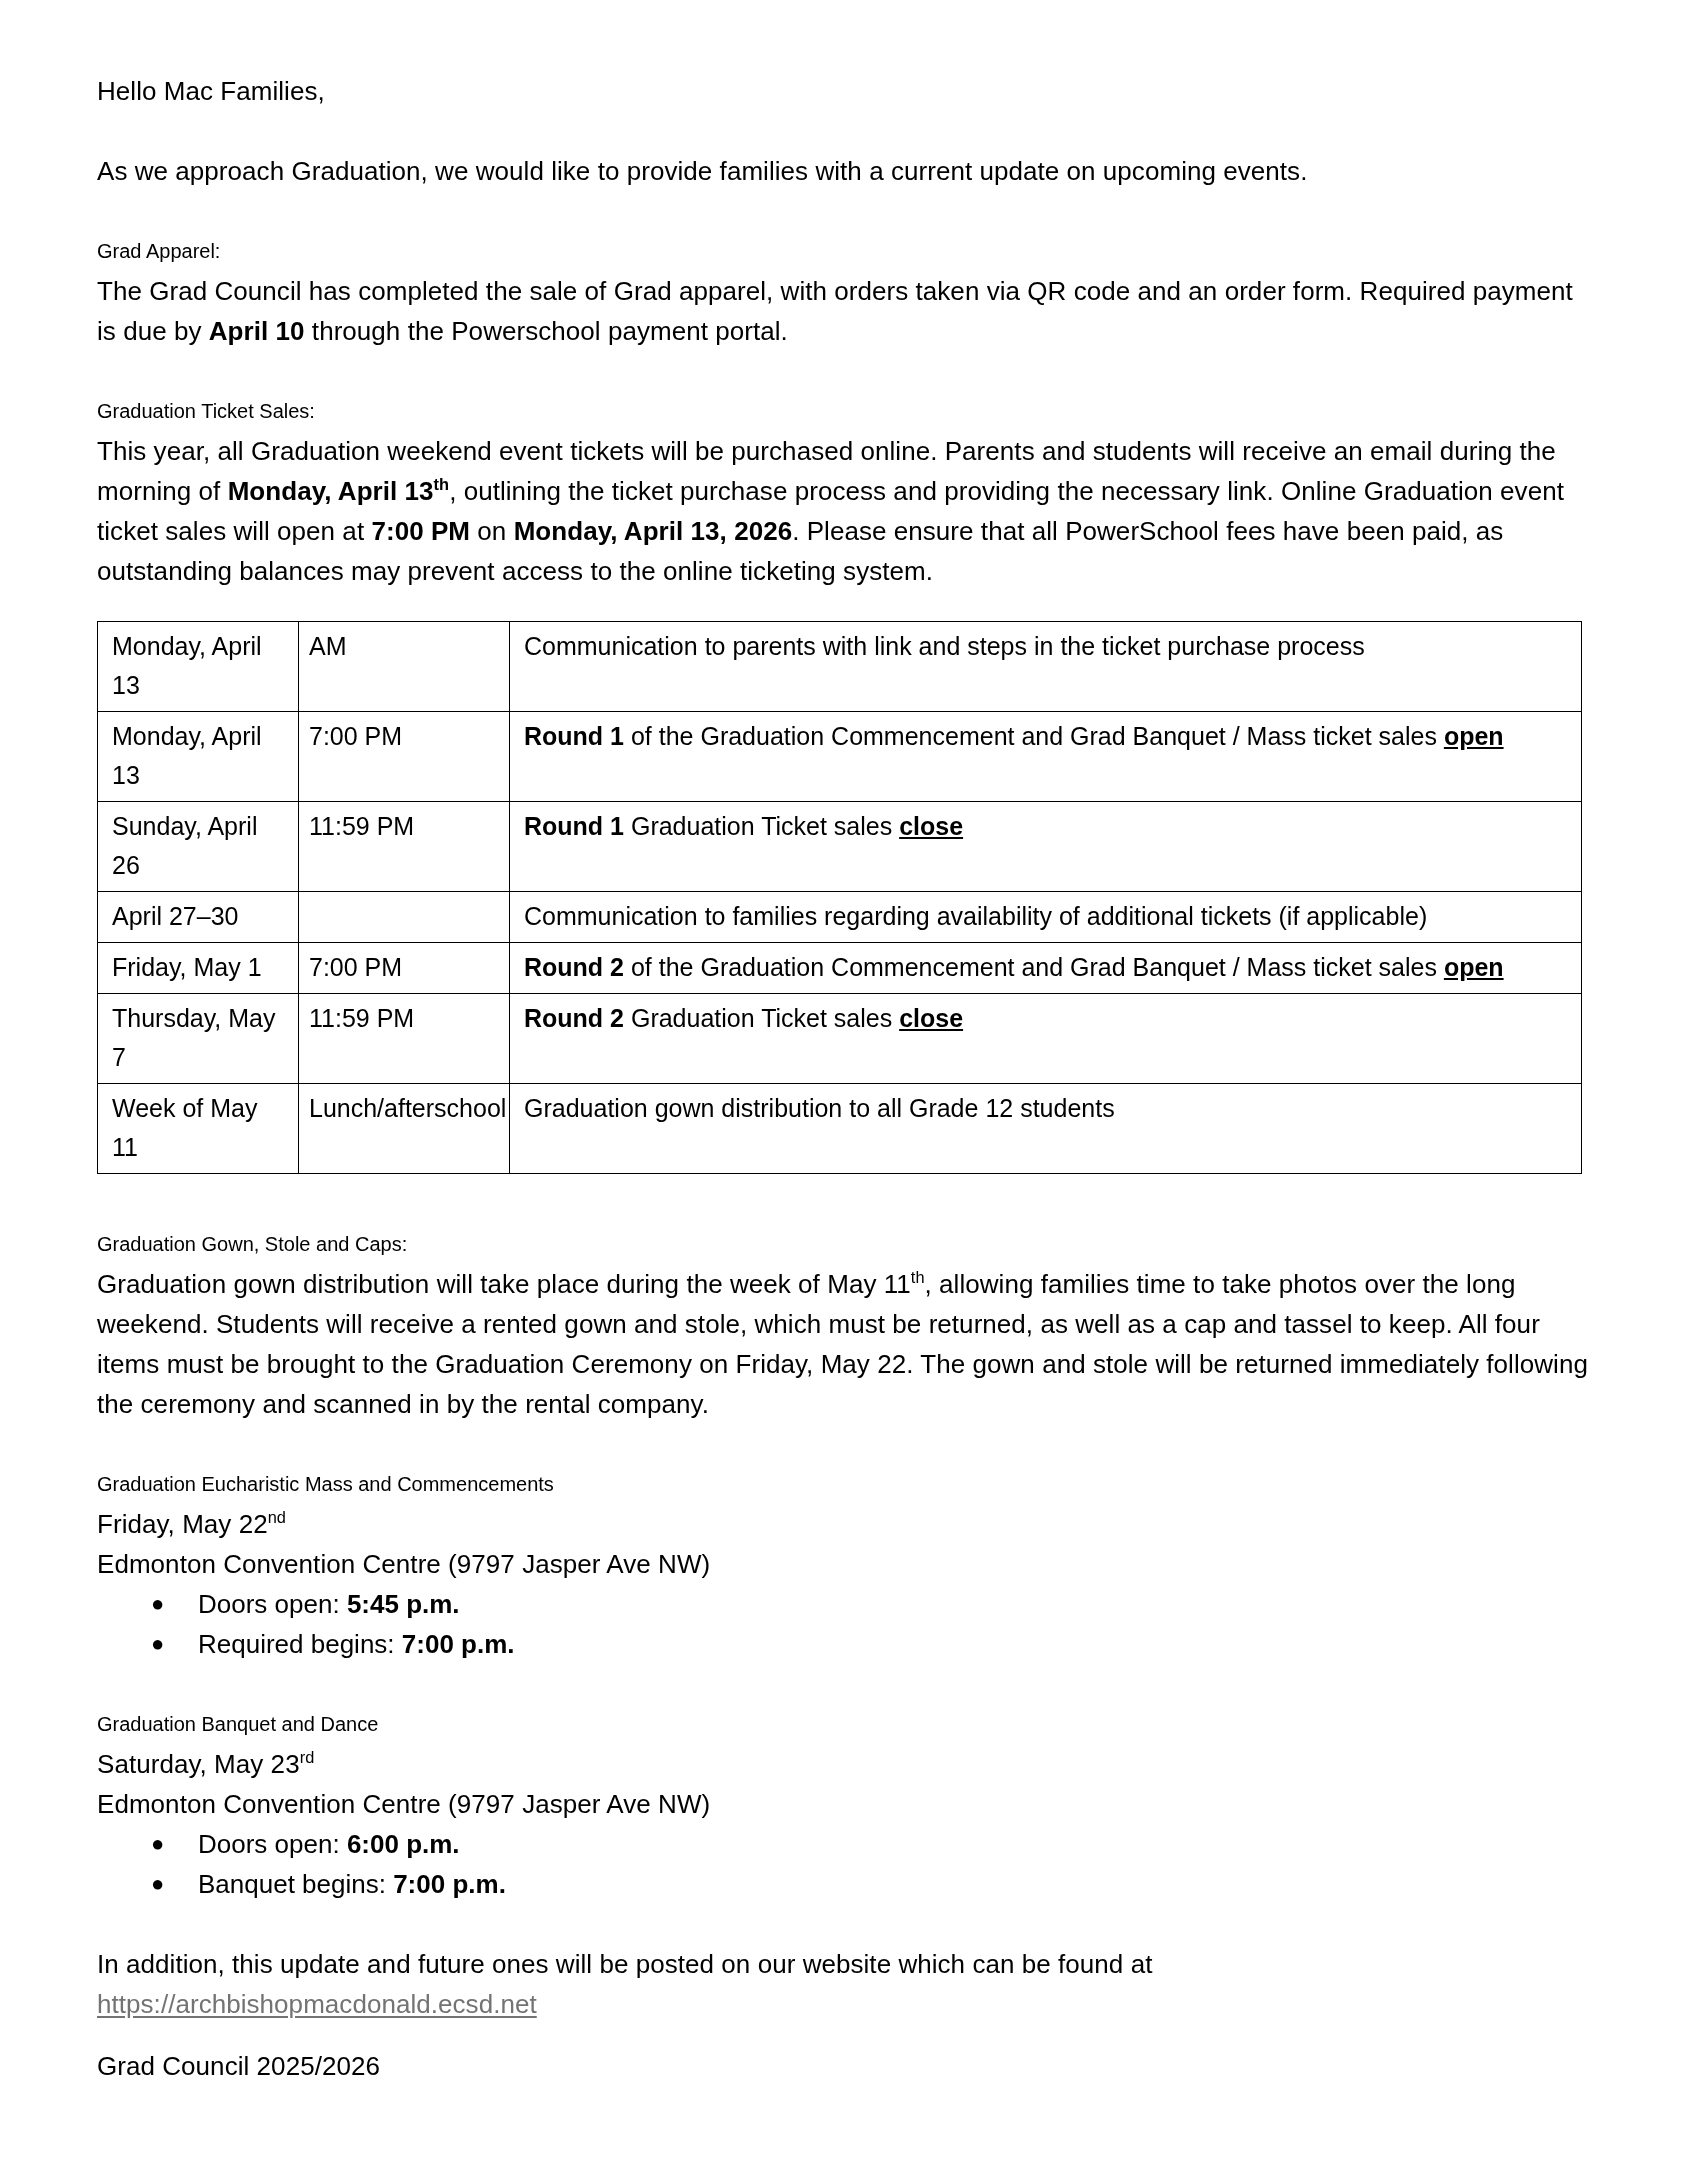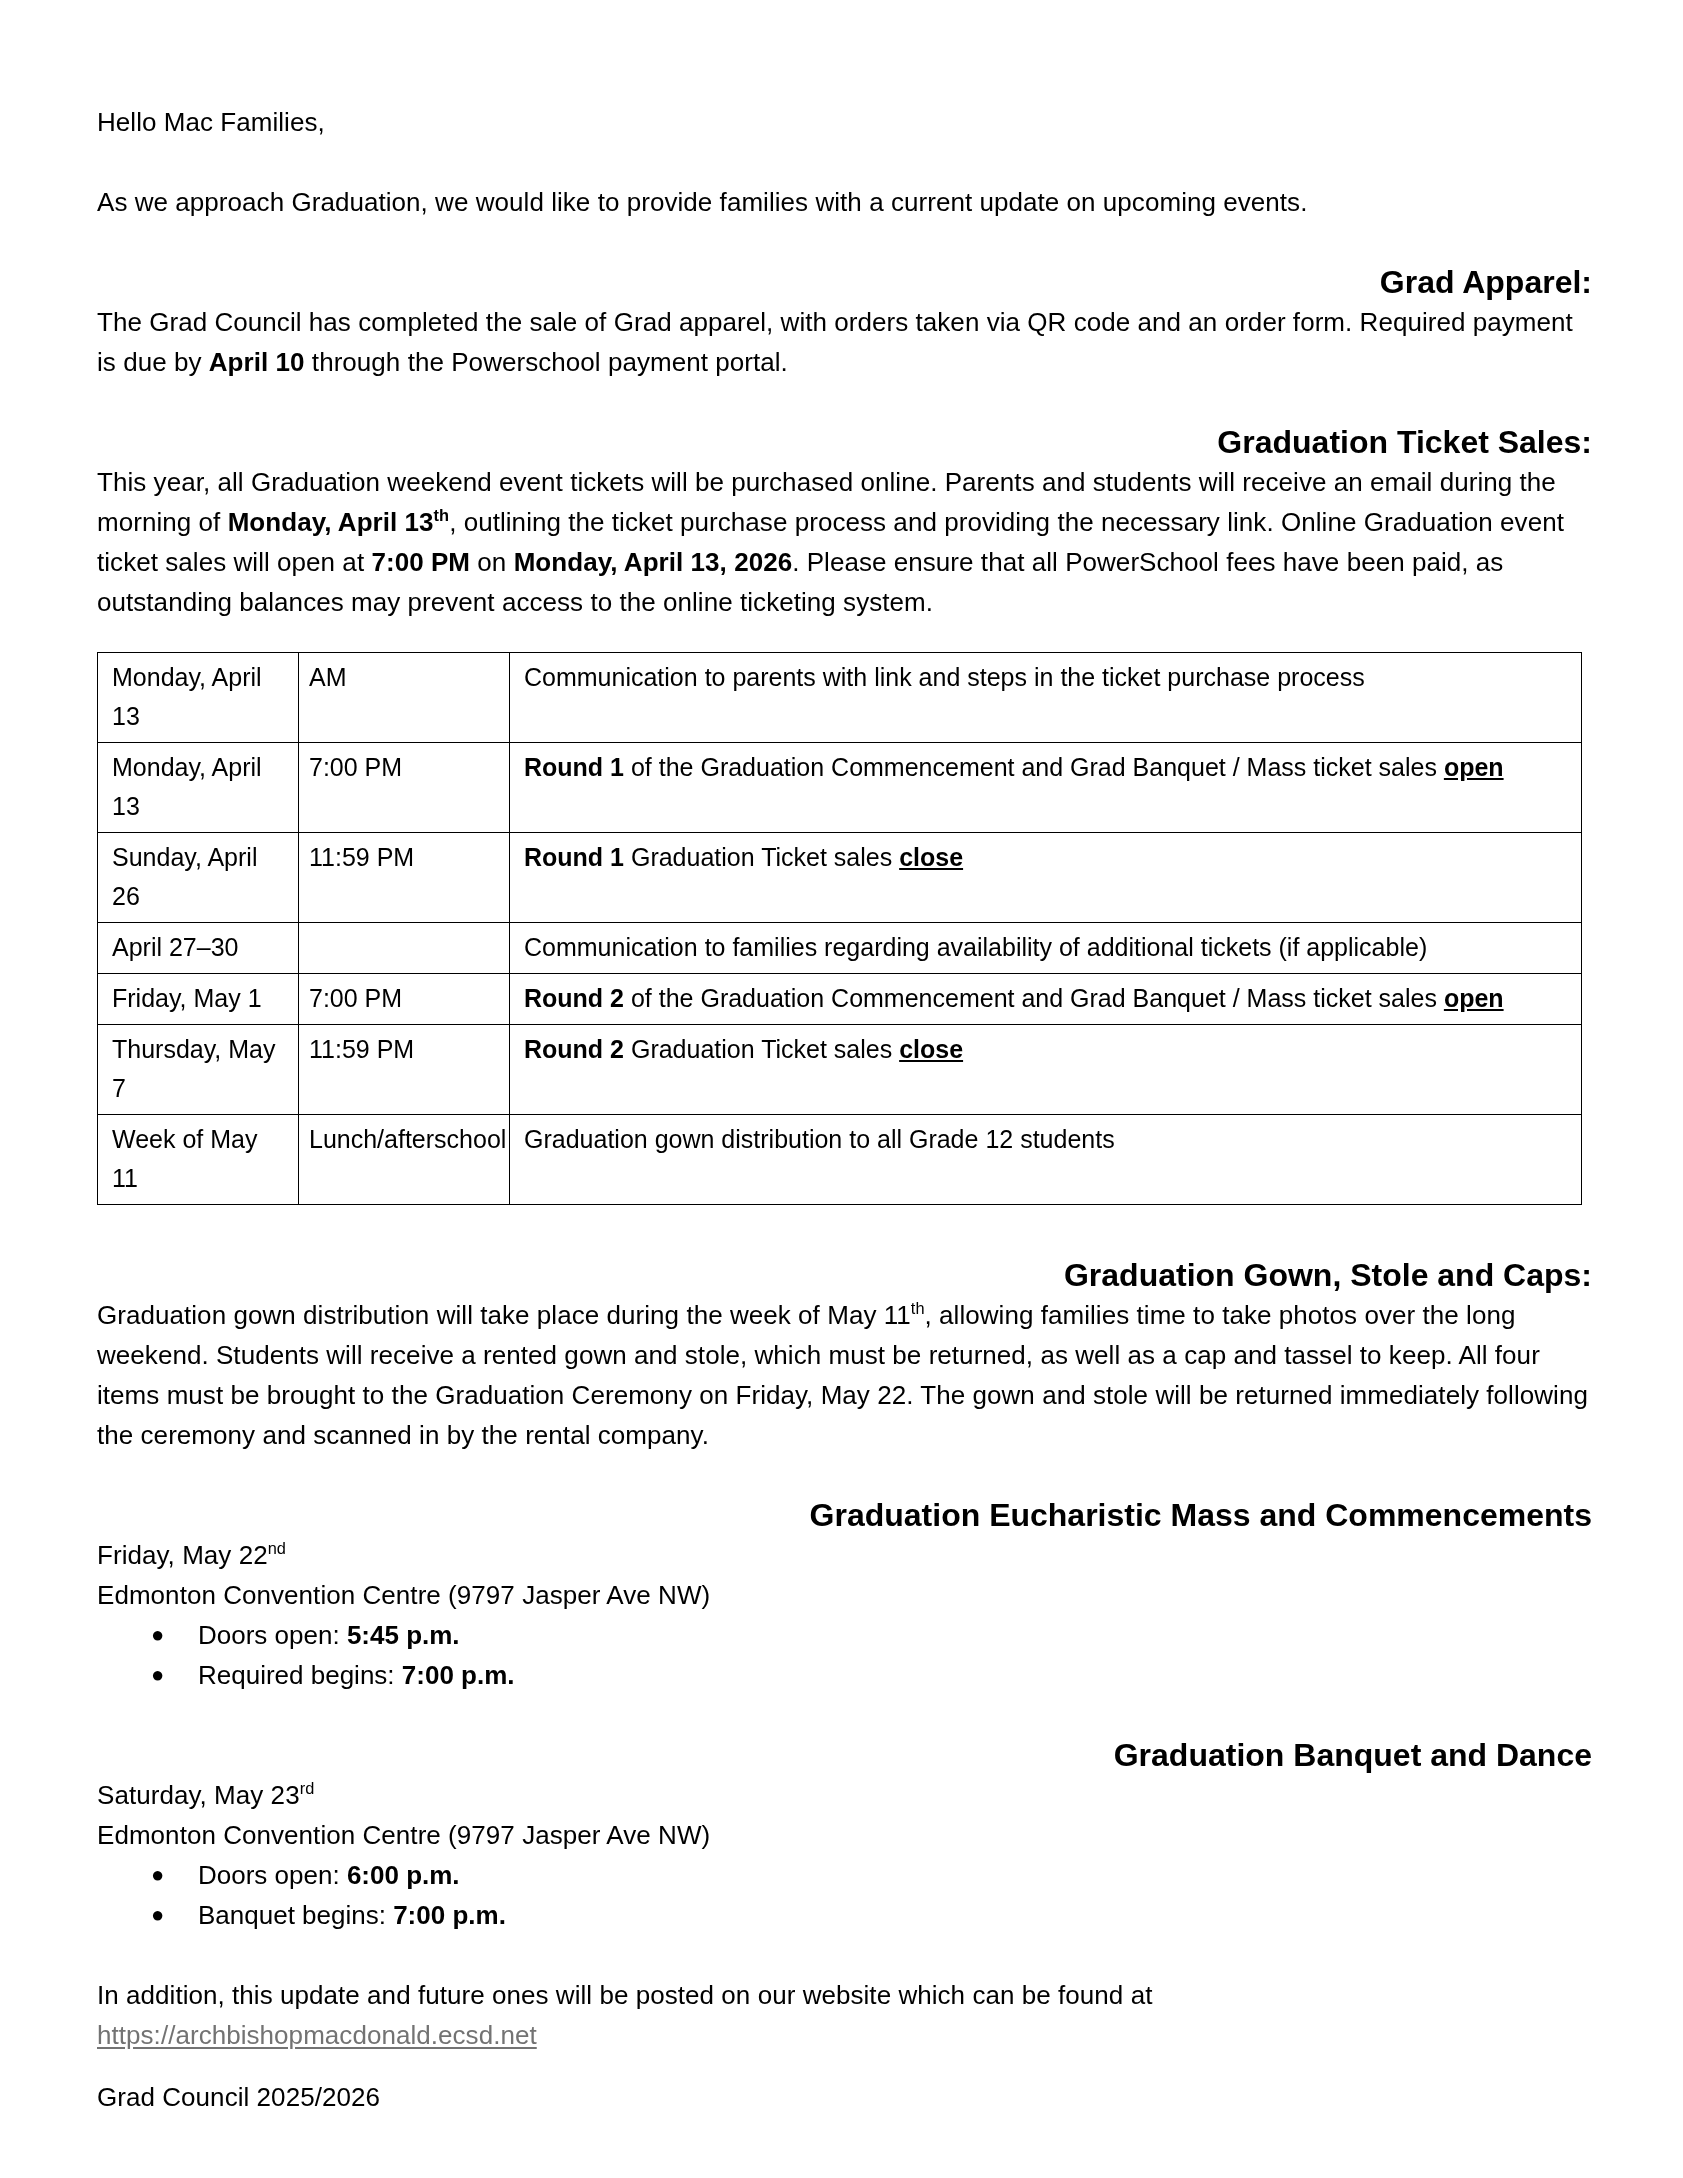--- a/index.html
+++ b/index.html
@@ -11,39 +11,38 @@
     width: 1683px;
     height: 2178px;
     font-family: "Liberation Sans", sans-serif;
     color: #000000;
     position: relative;
     overflow: hidden;
   }
   .page {
     position: absolute;
     left: 97px;
-    top: 102px;
+    top: 71px;
     width: 1495px;
   }
   p, div.line {
     margin: 0;
   }
   .body-text {
     font-size: 26px;
     line-height: 40px;
     letter-spacing: 0.05px;
   }
   .spacer-sm { height: 40px; }
   .spacer-xs { height: 22px; }
   .spacer-md { height: 44px; }
   .heading {
-    font-size: 32px;
+    font-size: 20px;
     line-height: 40px;
-    font-weight: bold;
-    text-align: right;
+    font-weight: normal;
   }
   b, strong { font-weight: bold; }
   .u-bold {
     font-weight: bold;
     text-decoration: underline;
     text-underline-offset: 2px;
     margin-top: 43px;
   }
   sup {
     font-size: 0.63em;

